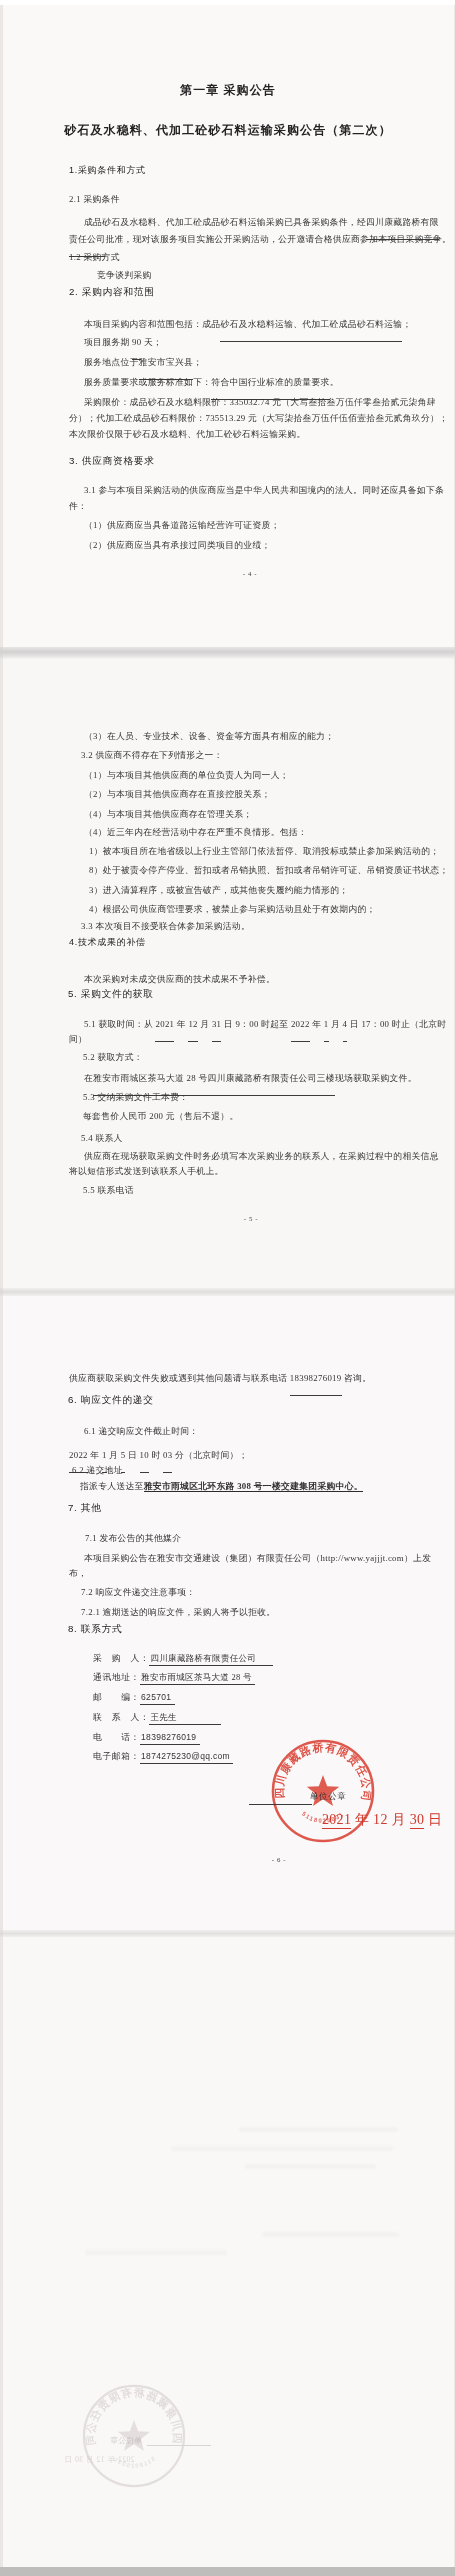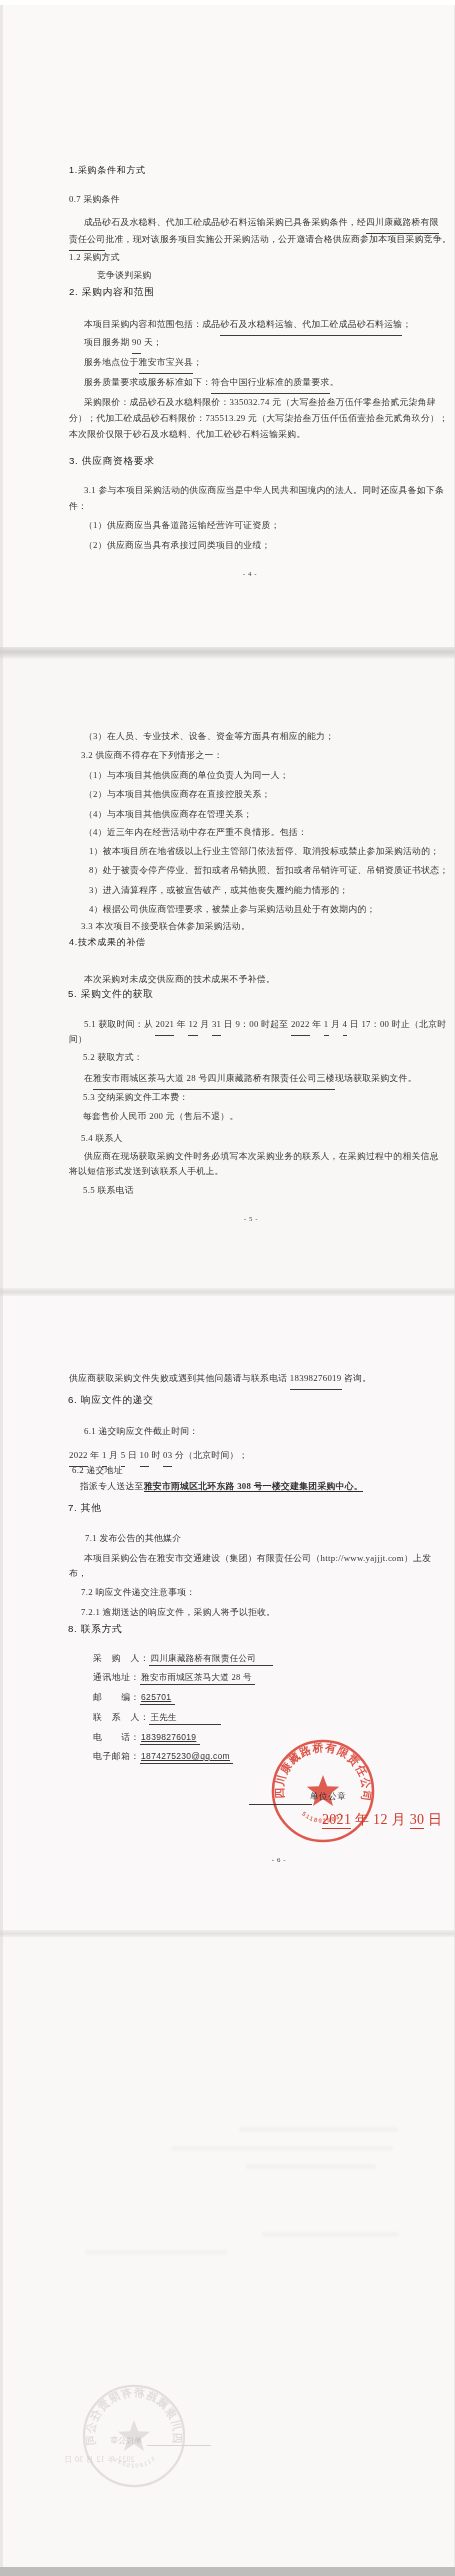--- a/index.html
+++ b/index.html
@@ -16,24 +16,24 @@
   #pg4{top:1937px;height:630px;background:#f9f8f7;}
   #bottom-strip{top:2567px;height:9px;background:#bfbdbc;}
   #edge-l{position:absolute;left:0;top:4.6px;width:3.4px;height:2562px;background:rgba(212,209,207,.45);}
   #edge-r{position:absolute;left:454px;top:4.6px;width:1.7px;height:2562px;background:rgba(222,219,217,.5);}
 
   .ln{position:absolute;white-space:nowrap;font-size:8.8px;line-height:11.4px;color:#333;letter-spacing:0.3px;}
   .ctr{left:0;width:456px;text-align:center;}
   .title{font-size:12px;font-weight:bold;color:#232323;letter-spacing:1.1px;}
   .h{font-family:"Liberation Sans","DejaVu Sans",sans-serif;font-weight:normal;font-size:9.7px;color:#1b1b1b;letter-spacing:0.7px;}
   .h2x{font-size:9px;}
-  .u{border-bottom:0.6px solid #3c3c3c;padding-bottom:6px;}
+  .u{border-bottom:0.6px solid #3c3c3c;padding-bottom:12px;}
   .ud{border-bottom:0.9px solid #2c2c2c;font-weight:bold;}
   .pn{font-size:6.8px;color:#3f3f3f;letter-spacing:0.6px;text-align:center;width:46px;}
-  .an{font-family:"Liberation Sans","DejaVu Sans",sans-serif;font-size:8.3px;text-decoration:underline;}
+  .an{font-family:"Liberation Sans","DejaVu Sans",sans-serif;font-size:8.3px;}
   .lbl{letter-spacing:0.6px;margin-left:22px;}
   .cv{display:inline-block;border-bottom:0.6px solid #3a3a3a;padding:0 3.4px 0.6px 1.1px;font-size:8.5px;}
 
   #stamp{position:absolute;left:269px;top:1737px;width:108px;height:108px;opacity:.9;}
   .sealtext{font-family:"Liberation Sans","DejaVu Sans",sans-serif;font-weight:bold;}
   #seal-label{position:absolute;left:310px;top:1791px;font-size:8.5px;color:#2d2d2d;letter-spacing:0.6px;white-space:nowrap;}
   #sig-line{position:absolute;left:249px;top:1804px;width:63px;border-top:0.9px solid #3a3a3a;}
   #seal-date{position:absolute;left:322px;top:1811px;font-size:14px;color:#d0392c;letter-spacing:0.3px;white-space:nowrap;}
   .ur{border-bottom:0.9px solid #d0392c;padding-bottom:0.6px;}
 
@@ -52,23 +52,25 @@
   <div class="page" id="gap1"></div>
   <div class="page" id="pg2"></div>
   <div class="page" id="gap2"></div>
   <div class="page" id="pg3"></div>
   <div class="page" id="gap3"></div>
   <div class="page" id="pg4"></div>
   <div class="page" id="bottom-strip"></div>
   <div id="edge-l"></div>
   <div id="edge-r"></div>
 
+  <div class="ln ctr title" style="top:85px">第一章 采购公告</div>
+  <div class="ln ctr title" style="top:125px">砂石及水稳料、代加工砼砂石料运输采购公告（第二次）</div>
 
   <div class="ln h h2x" style="top:165px;left:69px">1.采购条件和方式</div>
-  <div class="ln" style="top:194px;left:69px">0.7 采购条件</div>
+  <div class="ln" style="top:194px;left:69px">2.1 采购条件</div>
   <div class="ln" style="top:217px;left:84px"><span>成品砂石及水稳料、代加工砼成品砂石料运输采购已具备采购条件，经</span><span class="u">四川康藏路桥有限</span></div>
   <div class="ln" style="top:234px;left:69px"><span class="u">责任公司</span><span>批准，现对该服务项目实施公开采购活动，公开邀请合格供应商参加本项目采购竞争。</span></div>
   <div class="ln" style="top:252px;left:69px">1.2 采购方式</div>
   <div class="ln" style="top:270px;left:97px">竞争谈判采购</div>
 
   <div class="ln h" style="top:286px;left:69px">2. 采购内容和范围</div>
   <div class="ln" style="top:319px;left:84px"><span>本项目采购内容和范围包括：成品</span><span class="u">砂石及水稳料运输、代加工砼成品砂石料运输</span><span>；</span></div>
   <div class="ln" style="top:337px;left:84px"><span>项目服务期 </span><span class="u">90</span><span> 天；</span></div>
   <div class="ln" style="top:357px;left:84px"><span>服务地点位于</span><span class="u">雅安市宝兴县</span><span>；</span></div>
   <div class="ln" style="top:377px;left:84px"><span>服务质量要求或服务标准如下：</span><span class="u">符合中国行业标准的质量要求</span><span>。</span></div>

